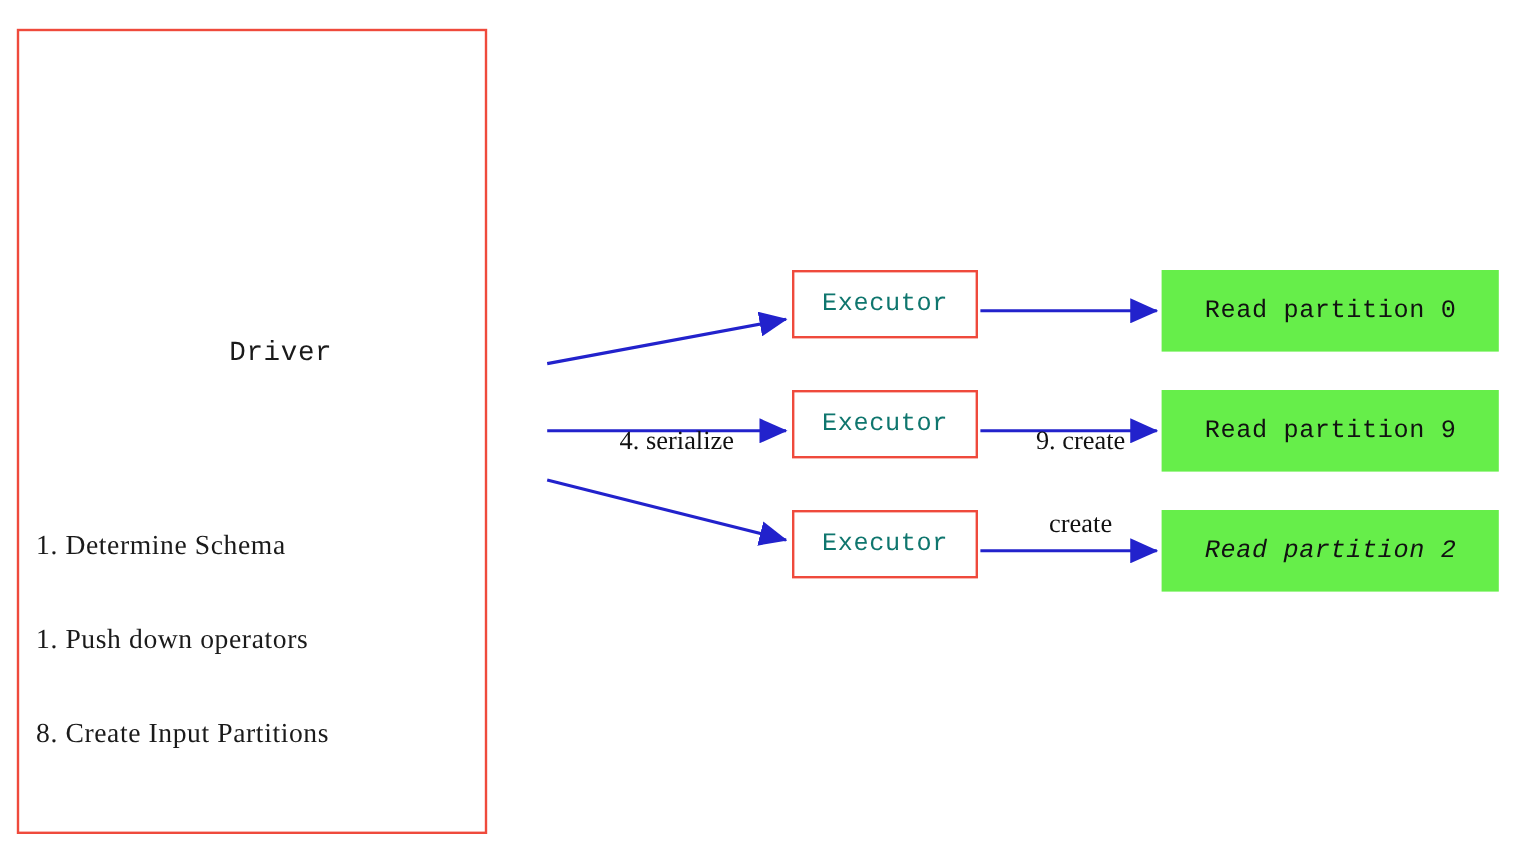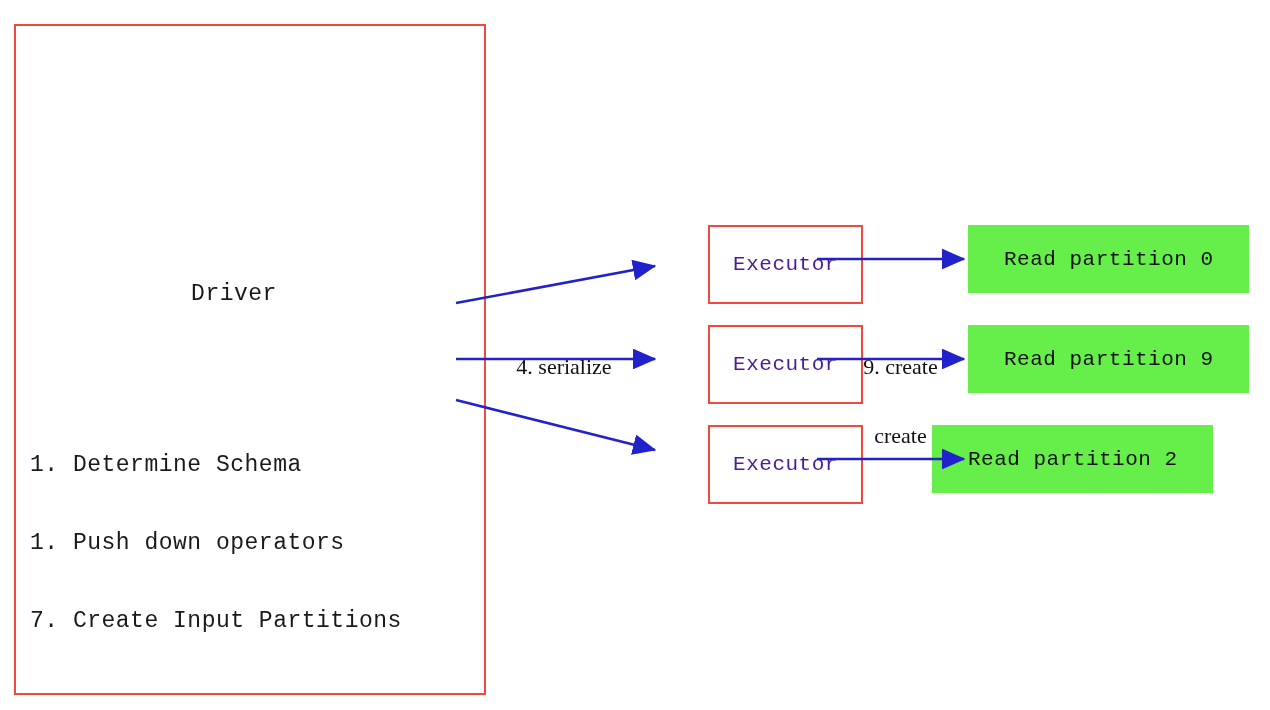--- a/index.html
+++ b/index.html
@@ -28,61 +28,60 @@
   .box {
     position: absolute;
     box-sizing: border-box;
     display: flex;
     align-items: center;
     justify-content: center;
   }
   .driver-box {
     left: 14px;
     top: 24px;
-    width: 472px;
+    width: 392px;
     height: 671px;
     border: 2px solid #ef4a3c;
     background: #ffffff;
     display: block;
   }
   .driver-title {
     position: absolute;
     left: 0;
     top: 255px;
     width: 436px;
     text-align: center;
     font-family: "Liberation Mono", "DejaVu Sans Mono", monospace;
     font-size: 23px;
     color: #1a1a1a;
     letter-spacing: 0.5px;
   }
   .driver-steps {
     position: absolute;
     left: 14px;
-    top: 374px;
-    font-family: Liberation Mono, monospace;
+    top: 364px;
+    font-family: Liberation Serif, serif;
     font-size: 23px;
     line-height: 26px;
     color: #1a1a1a;
     letter-spacing: 0.5px;
     white-space: pre;
   }
   .driver-steps div {
     white-space: pre;
   }
   .executor-box {
     width: 155px;
-    height: 79px;
+    height: 57px;
     border: 2px solid #ef4a3c;
     background: #ffffff;
     font-family: "Liberation Mono", "DejaVu Sans Mono", monospace;
     font-size: 21px;
-    color: #4c1d95;
+    color: #0f766e;
     letter-spacing: 0.5px;
-    margin-left: 48px;
   }
   .partition-box {
     width: 281px;
     height: 68px;
     border: none;
     background: #66ee4a;
     font-family: "Liberation Mono", "DejaVu Sans Mono", monospace;
     font-size: 21px;
     color: #111111;
     letter-spacing: 0.5px;
@@ -113,31 +112,31 @@
 </head>
 <body>
 
 <div id="canvas">
 
   <div class="box driver-box">
     <div class="driver-title">Driver</div>
     <div class="driver-steps">
       <div>1. Determine Schema</div>
       <div>1. Push down operators</div>
-      <div>7. Create Input Partitions</div>
+      <div>8. Create Input Partitions</div>
     </div>
   </div>
 
   <div class="box executor-box" style="left:660px; top:225px;">Executor</div>
   <div class="box executor-box" style="left:660px; top:325px;">Executor</div>
   <div class="box executor-box" style="left:660px; top:425px;">Executor</div>
 
   <div class="box partition-box" style="left:968px; top:225px;">Read partition 0</div>
   <div class="box partition-box" style="left:968px; top:325px;">Read partition 9</div>
-  <div class="box partition-box" style="left:932px; top:425px;">Read partition 2</div>
+  <div class="box partition-box" style="left:968px; top:425px;font-style:italic;">Read partition 2</div>
 
   <svg class="arrow-layer" viewBox="0 0 1270 710">
     <defs>
       <marker id="arrowhead" markerWidth="9" markerHeight="8" refX="8.5" refY="4" orient="auto" markerUnits="strokeWidth">
         <path d="M0,0 L9,4 L0,8 z" fill="#2222cc"></path>
       </marker>
     </defs>
 
     <line x1="456" y1="303" x2="655" y2="266" stroke="#2222cc" stroke-width="2.6" marker-end="url(#arrowhead)"></line>
 

